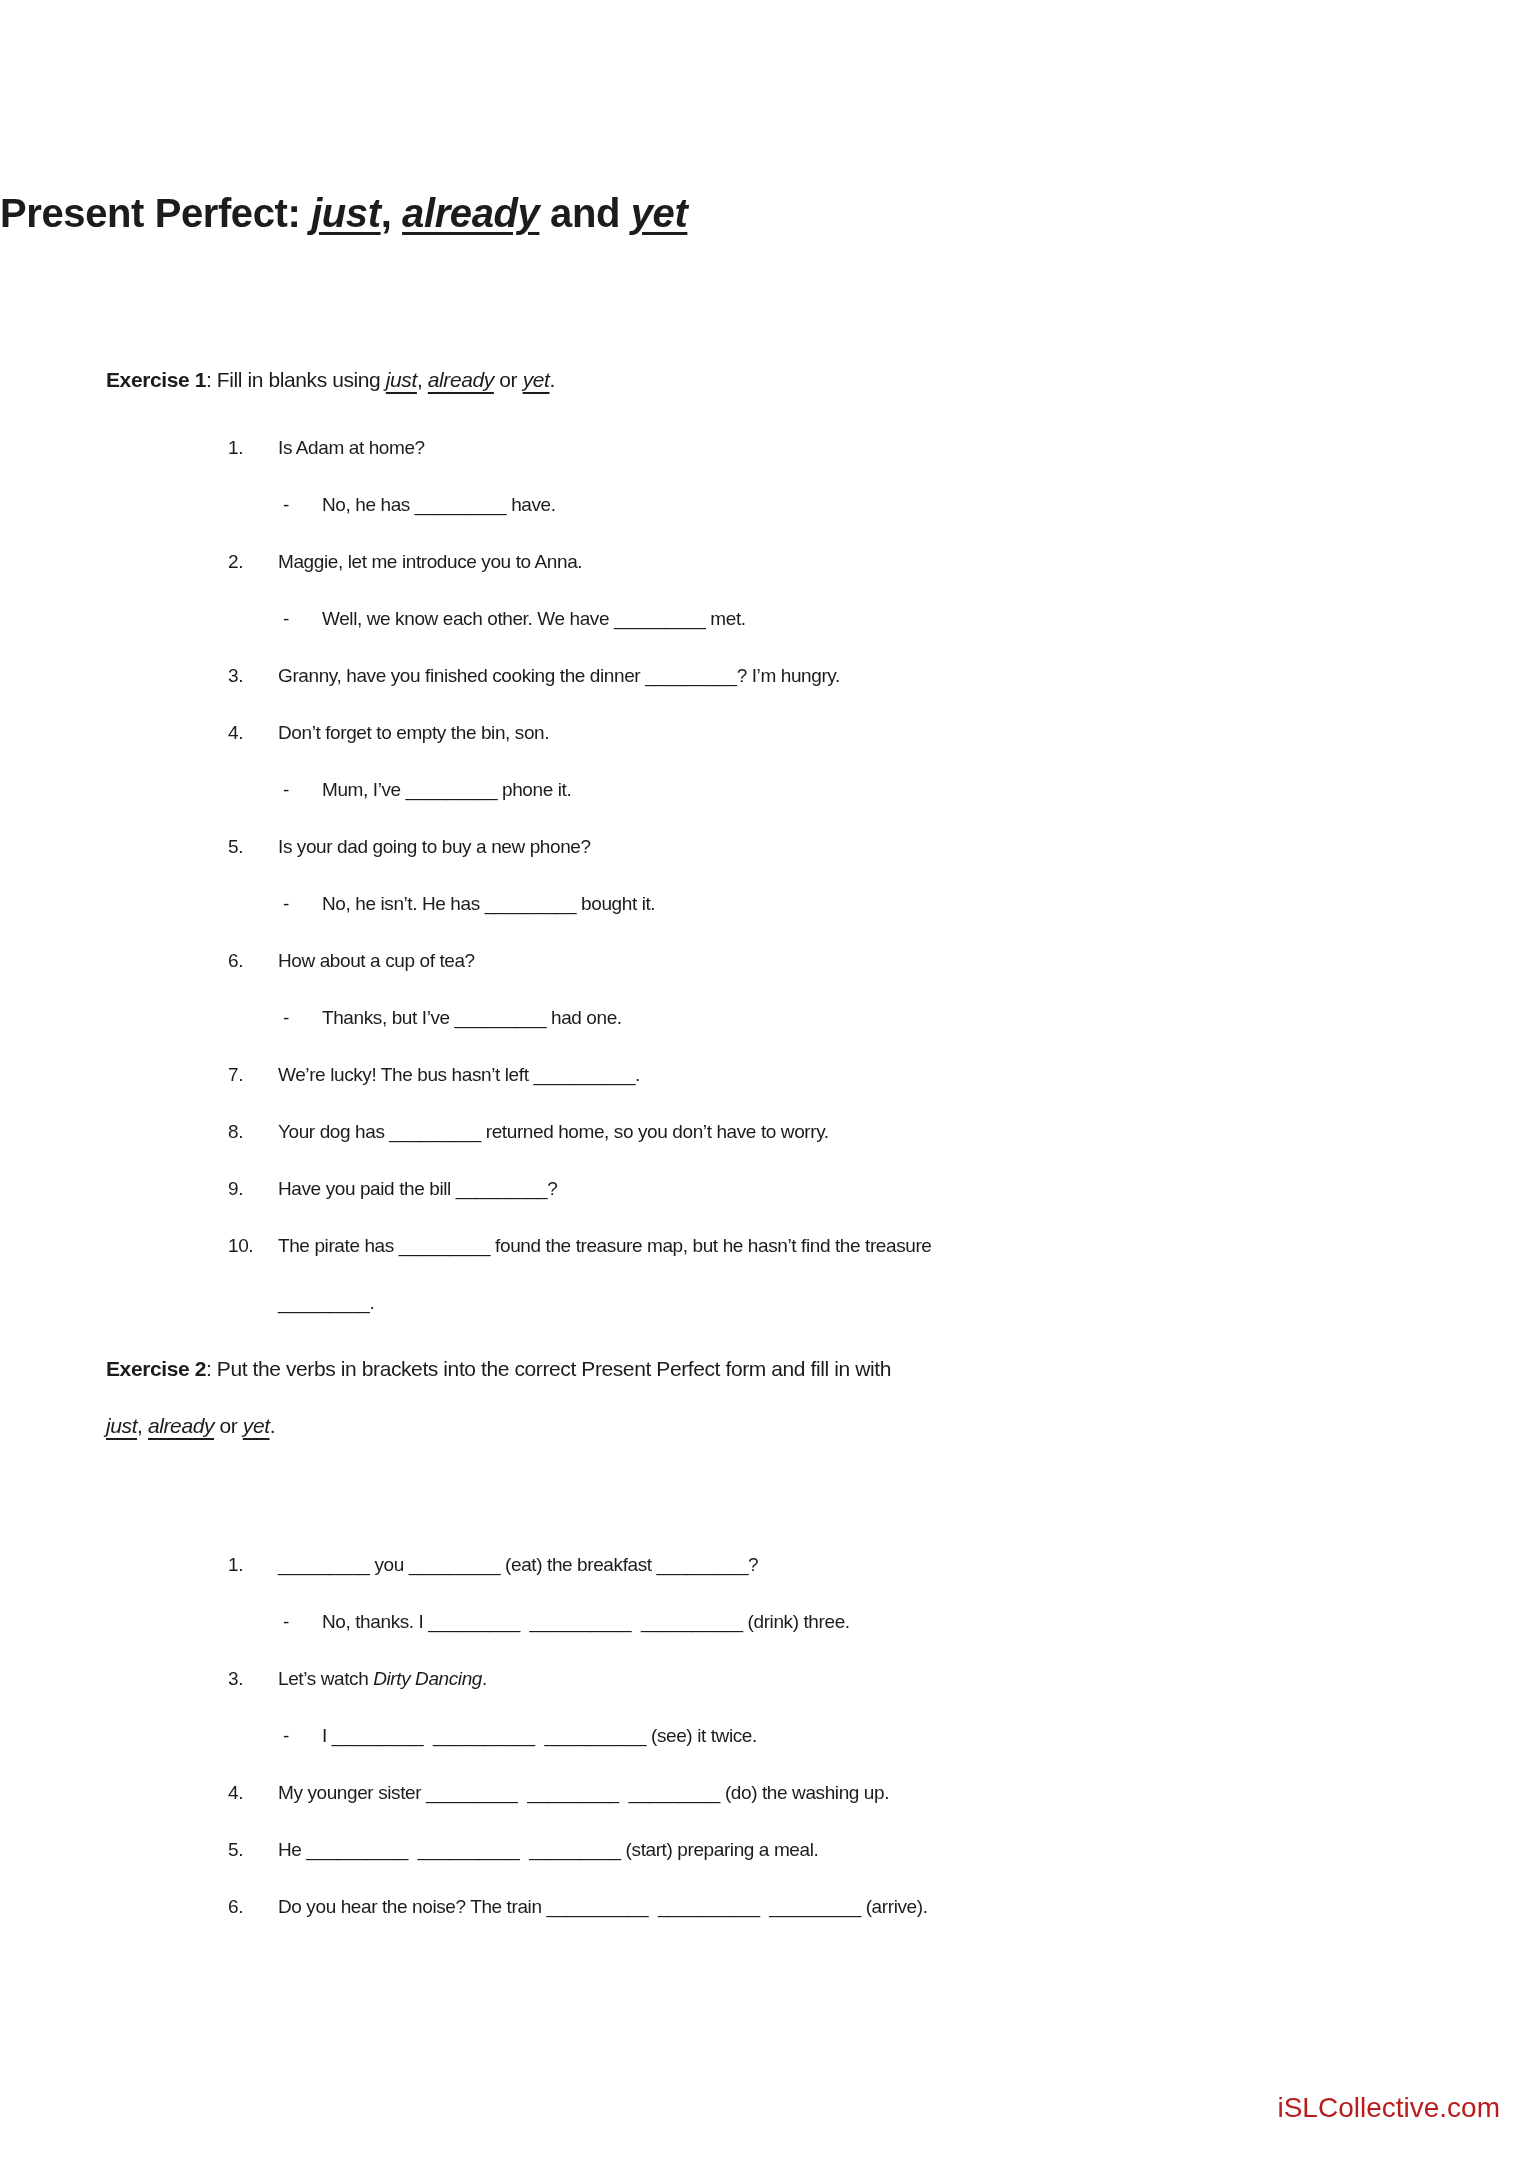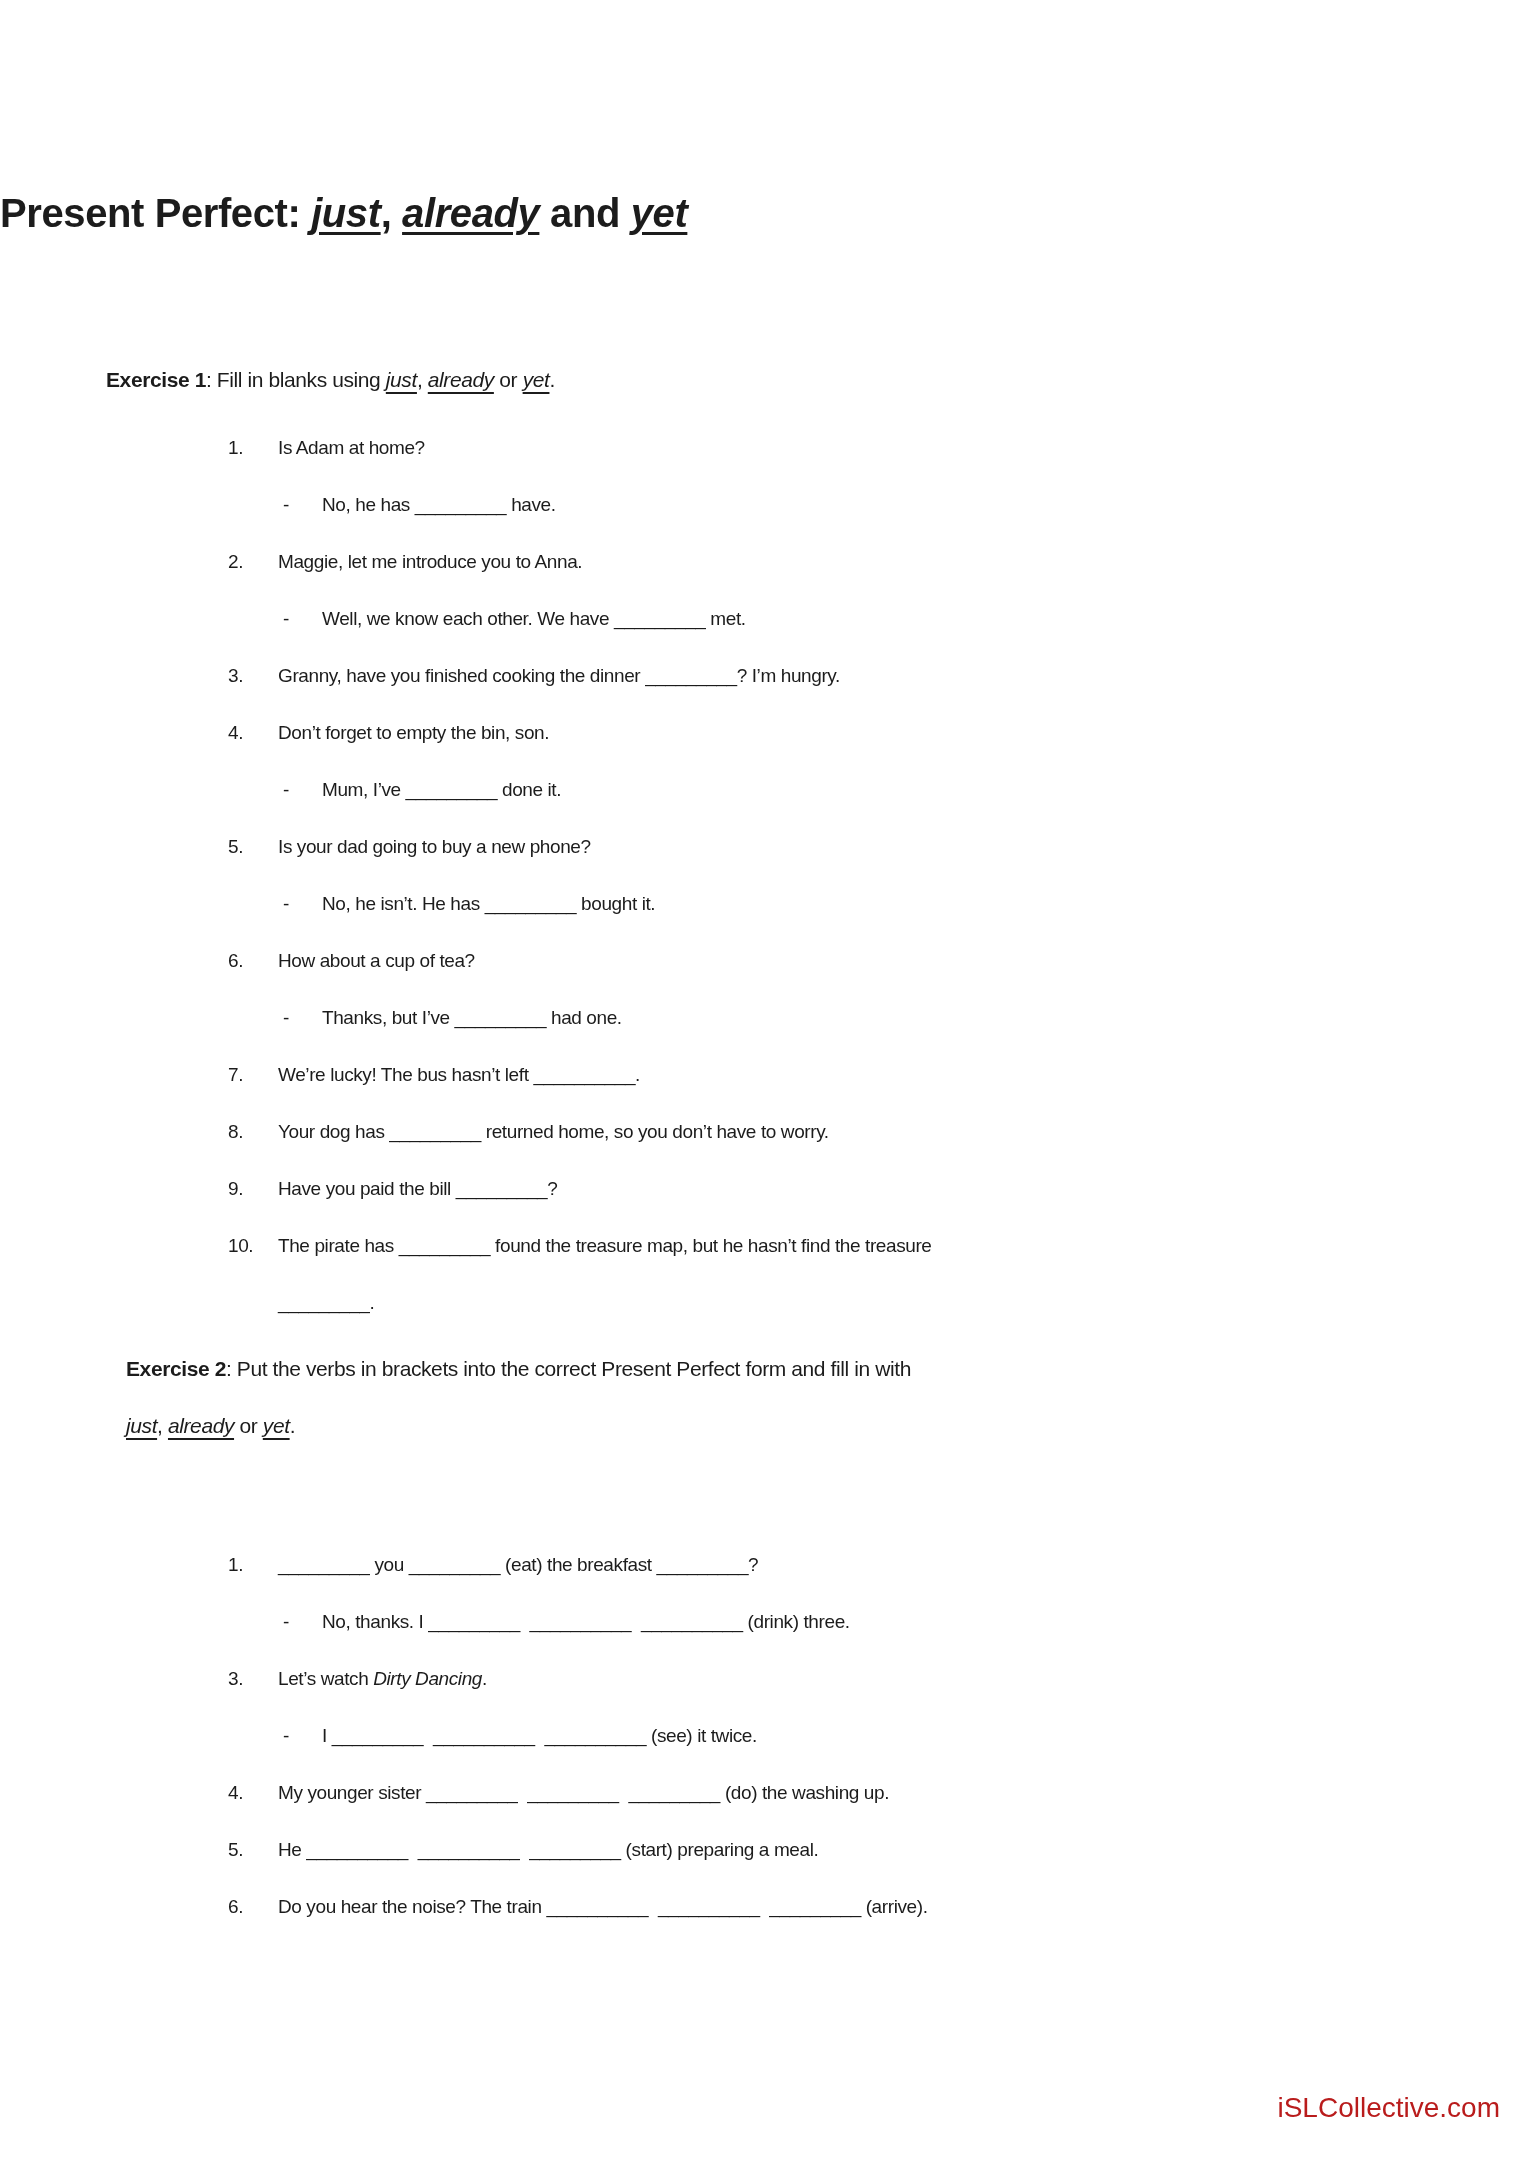--- a/index.html
+++ b/index.html
@@ -28,21 +28,21 @@
   .title .u { text-decoration-thickness: 3px; }
 
   .heading {
     padding-left: 106px;
     font-size: 21px;
   }
   .hline { line-height: 57px; white-space: pre; }
 
   .ex1-heading { margin-top: 110px; }
   .ex1-list   { margin-top: 11px; }
-  .ex2-heading { margin-top: 9px; margin-left: 20px; }
+  .ex2-heading { margin-top: 9px; }
   .ex2-list   { margin-top: 82px; }
 
   .row { font-size: 19px; line-height: 57px; white-space: pre; }
   .kind-item { padding-left: 228px; }
   .kind-item .marker { display: inline-block; width: 50px; }
   .kind-sub  { padding-left: 283px; }
   .kind-sub .marker  { display: inline-block; width: 39px; }
   .kind-cont { padding-left: 278px; }
 
   .watermark {
@@ -63,21 +63,21 @@
   <div class="heading ex1-heading">
       <div class="hline"><span class="b">Exercise 1</span><span>: Fill in blanks using </span><span class="i u">just</span><span>, </span><span class="i u">already</span><span> or </span><span class="i u">yet</span><span>.</span></div>
     </div>
   <div class="list ex1-list">
       <div class="row kind-item"><span class="marker">1.</span><span class="txt"><span>Is Adam at home?</span></span></div>
       <div class="row kind-sub"><span class="marker">-</span><span class="txt"><span>No, he has _________ have.</span></span></div>
       <div class="row kind-item"><span class="marker">2.</span><span class="txt"><span>Maggie, let me introduce you to Anna.</span></span></div>
       <div class="row kind-sub"><span class="marker">-</span><span class="txt"><span>Well, we know each other. We have _________ met.</span></span></div>
       <div class="row kind-item"><span class="marker">3.</span><span class="txt"><span>Granny, have you finished cooking the dinner _________? I’m hungry.</span></span></div>
       <div class="row kind-item"><span class="marker">4.</span><span class="txt"><span>Don’t forget to empty the bin, son.</span></span></div>
-      <div class="row kind-sub"><span class="marker">-</span><span class="txt"><span>Mum, I’ve _________ done it.</span></span></div>
+      <div class="row kind-sub"><span class="marker">-</span><span class="txt"><span>Mum, I’ve _________ phone it.</span></span></div>
       <div class="row kind-item"><span class="marker">5.</span><span class="txt"><span>Is your dad going to buy a new phone?</span></span></div>
       <div class="row kind-sub"><span class="marker">-</span><span class="txt"><span>No, he isn’t. He has _________ bought it.</span></span></div>
       <div class="row kind-item"><span class="marker">6.</span><span class="txt"><span>How about a cup of tea?</span></span></div>
       <div class="row kind-sub"><span class="marker">-</span><span class="txt"><span>Thanks, but I’ve _________ had one.</span></span></div>
       <div class="row kind-item"><span class="marker">7.</span><span class="txt"><span>We’re lucky! The bus hasn’t left __________.</span></span></div>
       <div class="row kind-item"><span class="marker">8.</span><span class="txt"><span>Your dog has _________ returned home, so you don’t have to worry.</span></span></div>
       <div class="row kind-item"><span class="marker">9.</span><span class="txt"><span>Have you paid the bill _________?</span></span></div>
       <div class="row kind-item"><span class="marker">10.</span><span class="txt"><span>The pirate has _________ found the treasure map, but he hasn’t find the treasure</span></span></div>
       <div class="row kind-cont"><span class="txt"><span>_________.</span></span></div>
     </div>

